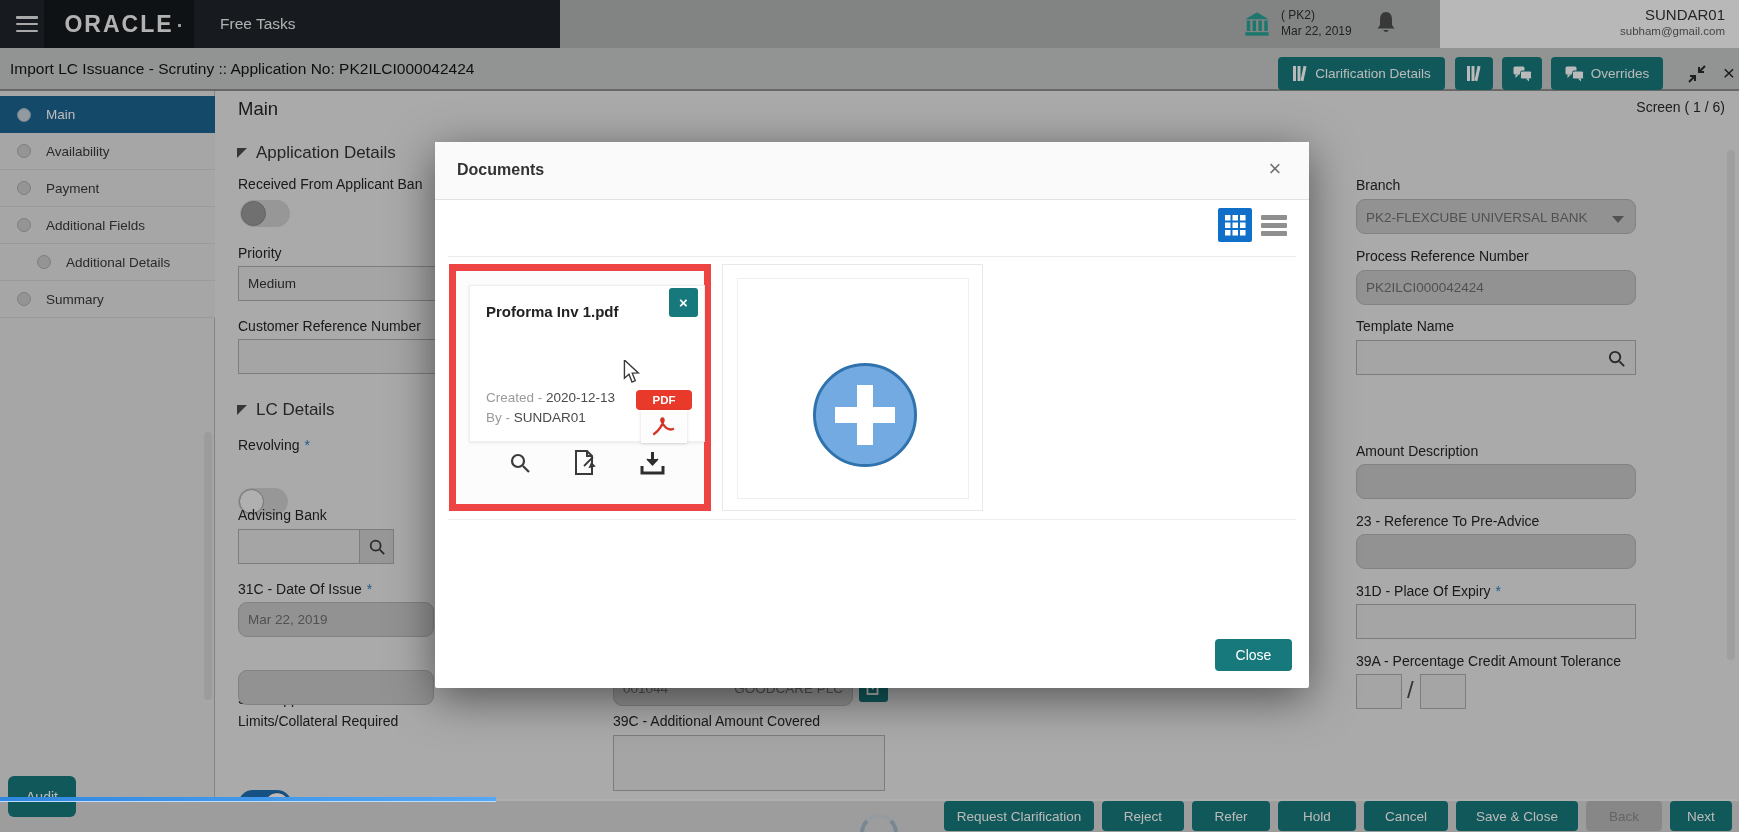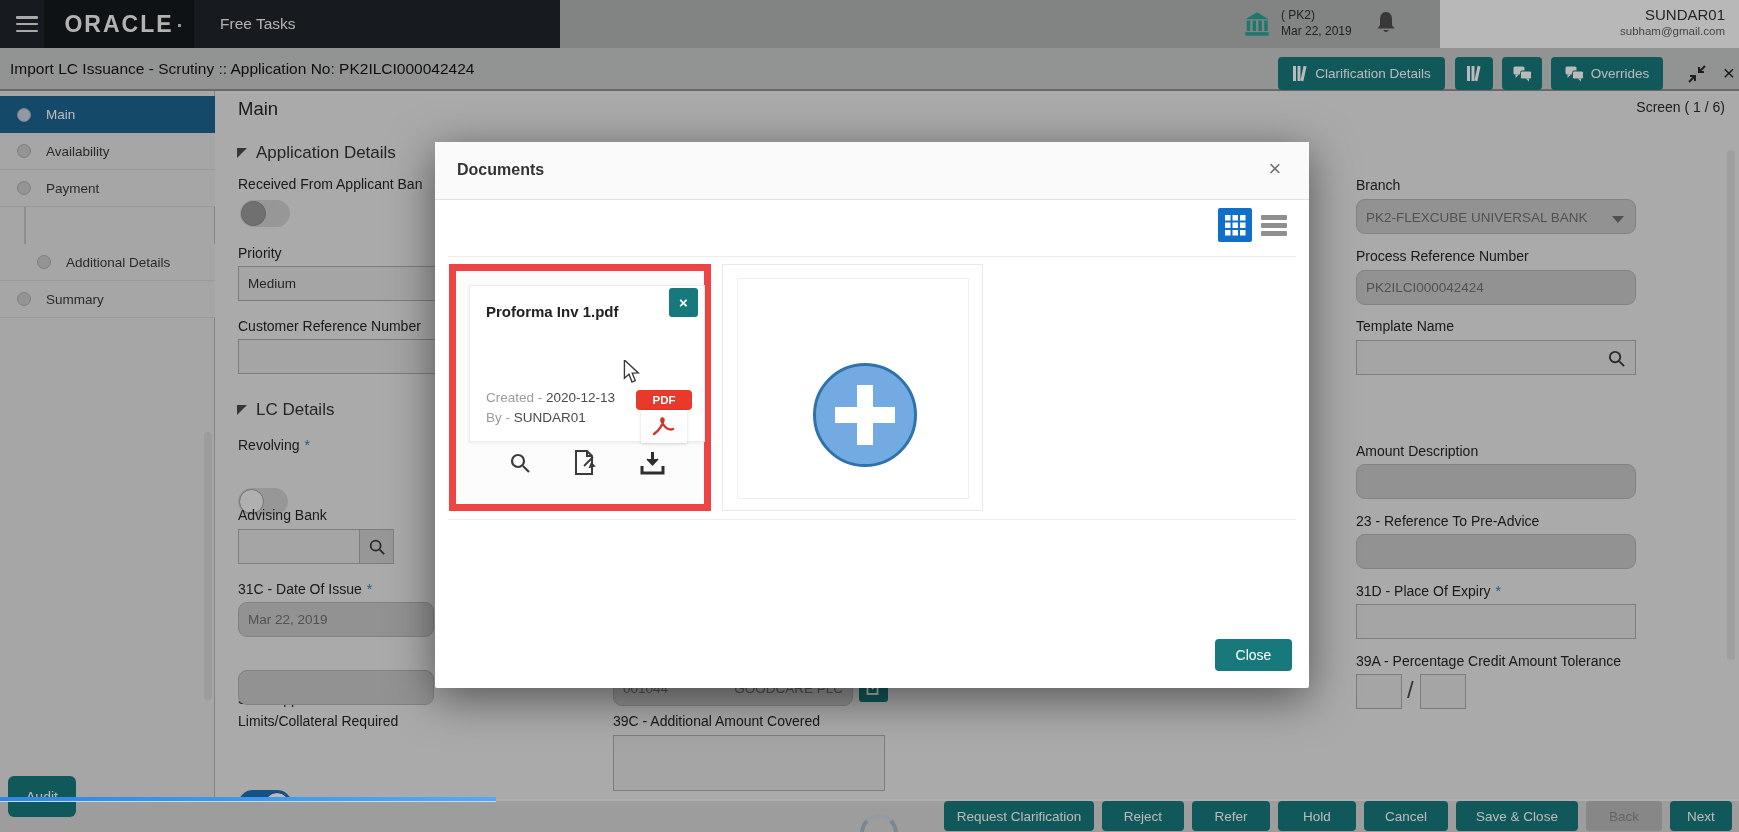--- a/index.html
+++ b/index.html
@@ -250,20 +250,24 @@
       <span class="dot"></span>
       <span class="lbl">Main</span>
     </div>
     <div class="abs nav-item" style="top:133px;">
       <span class="dot"></span>
       <span class="lbl">Availability</span>
     </div>
     <div class="abs nav-item" style="top:170px;">
       <span class="dot"></span>
       <span class="lbl">Payment</span>
+    </div>
+    <div class="abs nav-item" style="top:207px;">
+      <span class="dot"></span>
+      <span class="lbl">Additional Fields</span>
     </div>
     <div class="abs nav-item" style="top:244px;padding-left:20px;">
       <span class="dot"></span>
       <span class="lbl">Additional Details</span>
     </div>
     <div class="abs nav-item" style="top:281px;">
       <span class="dot"></span>
       <span class="lbl">Summary</span>
     </div>
     <div class="abs side-scrollbar"></div>

